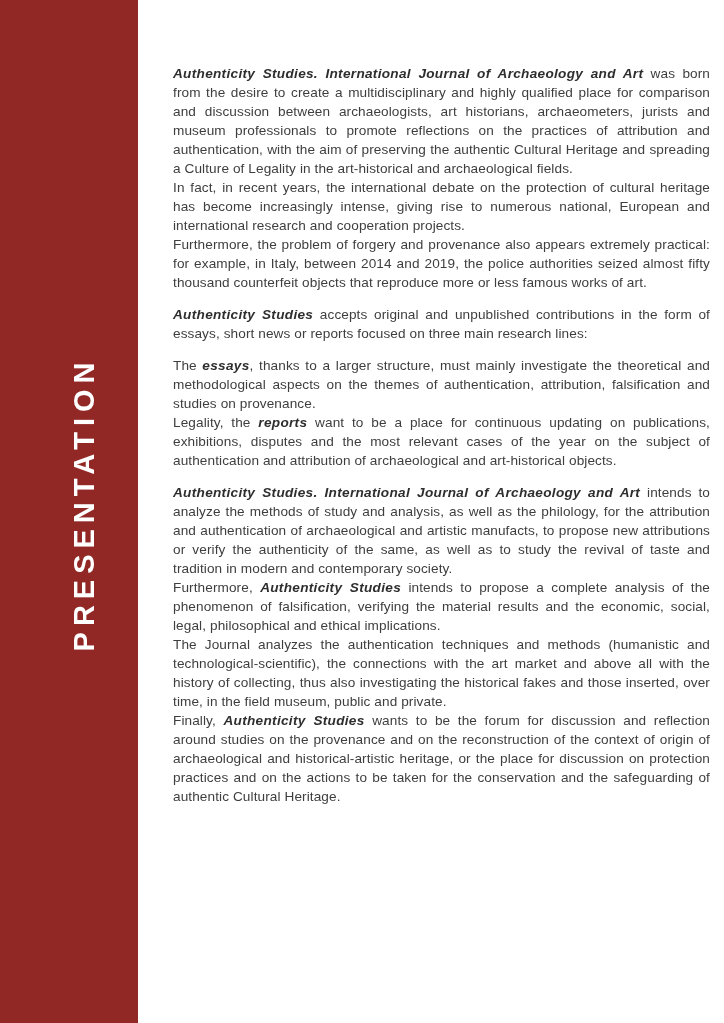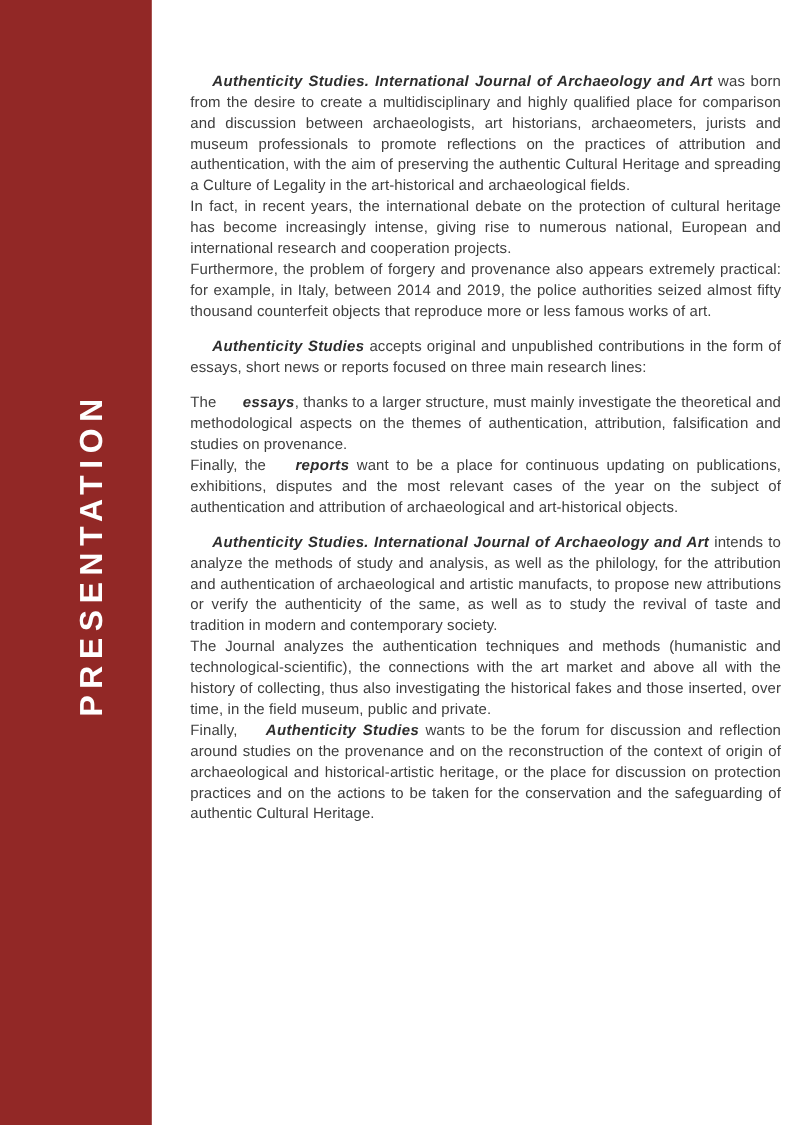--- a/index.html
+++ b/index.html
@@ -42,42 +42,42 @@
     letter-spacing: 0.1px;
   }
   .section { margin: 0 0 13px 0; }
   .section:last-child { margin-bottom: 0; }
   .content p { margin: 0; padding: 0; }
   .seg-em {
     font-weight: 700;
     font-style: italic;
     color: #2e2e2e;
     letter-spacing: 0.3px;
-    margin-left: 20px;
   }
 </style>
 </head>
 <body>
 
 <div class="page">
   <div class="sidebar">
     <span class="sidebar-word">PRESENTATION</span>
   </div>
   <div class="content">
       <div class="section">
         <p><span class="seg-em">Authenticity Studies. International Journal of Archaeology and Art</span><span class="seg"> was born from the desire to create a multidisciplinary and highly qualified place for comparison and discussion between archaeologists, art historians, archaeometers, jurists and museum professionals to promote reflections on the practices of attribution and authentication, with the aim of preserving the authentic Cultural Heritage and spreading a Culture of Legality in the art-historical and archaeological fields.</span></p>
         <p><span class="seg">In fact, in recent years, the international debate on the protection of cultural heritage has become increasingly intense, giving rise to numerous national, European and international research and cooperation projects.</span></p>
         <p><span class="seg">Furthermore, the problem of forgery and provenance also appears extremely practical: for example, in Italy, between 2014 and 2019, the police authorities seized almost fifty thousand counterfeit objects that reproduce more or less famous works of art.</span></p>
       </div>
       <div class="section">
         <p><span class="seg-em">Authenticity Studies</span><span class="seg"> accepts original and unpublished contributions in the form of essays, short news or reports focused on three main research lines:</span></p>
       </div>
       <div class="section">
         <p><span class="seg">The </span><span class="seg-em">essays</span><span class="seg">, thanks to a larger structure, must mainly investigate the theoretical and methodological aspects on the themes of authentication, attribution, falsification and studies on provenance.</span></p>
-        <p><span class="seg">Finally, the </span><span class="seg-em">reports</span><span class="seg"> want to be a place for continuous updating on publications, exhibitions, disputes and the most relevant cases of the year on the subject of authentication and attribution of archaeological and art-historical objects.</span></p>
+        <p><span class="seg">Legality, the </span><span class="seg-em">reports</span><span class="seg"> want to be a place for continuous updating on publications, exhibitions, disputes and the most relevant cases of the year on the subject of authentication and attribution of archaeological and art-historical objects.</span></p>
       </div>
       <div class="section">
         <p><span class="seg-em">Authenticity Studies. International Journal of Archaeology and Art</span><span class="seg"> intends to analyze the methods of study and analysis, as well as the philology, for the attribution and authentication of archaeological and artistic manufacts, to propose new attributions or verify the authenticity of the same, as well as to study the revival of taste and tradition in modern and contemporary society.</span></p>
+        <p><span class="seg">Furthermore, </span><span class="seg-em">Authenticity Studies</span><span class="seg"> intends to propose a complete analysis of the phenomenon of falsification, verifying the material results and the economic, social, legal, philosophical and ethical implications.</span></p>
         <p><span class="seg">The Journal analyzes the authentication techniques and methods (humanistic and technological-scientific), the connections with the art market and above all with the history of collecting, thus also investigating the historical fakes and those inserted, over time, in the field museum, public and private.</span></p>
         <p><span class="seg">Finally, </span><span class="seg-em">Authenticity Studies</span><span class="seg"> wants to be the forum for discussion and reflection around studies on the provenance and on the reconstruction of the context of origin of archaeological and historical-artistic heritage, or the place for discussion on protection practices and on the actions to be taken for the conservation and the safeguarding of authentic Cultural Heritage.</span></p>
       </div>
     </div>
 </div>
 
 </body></html>

